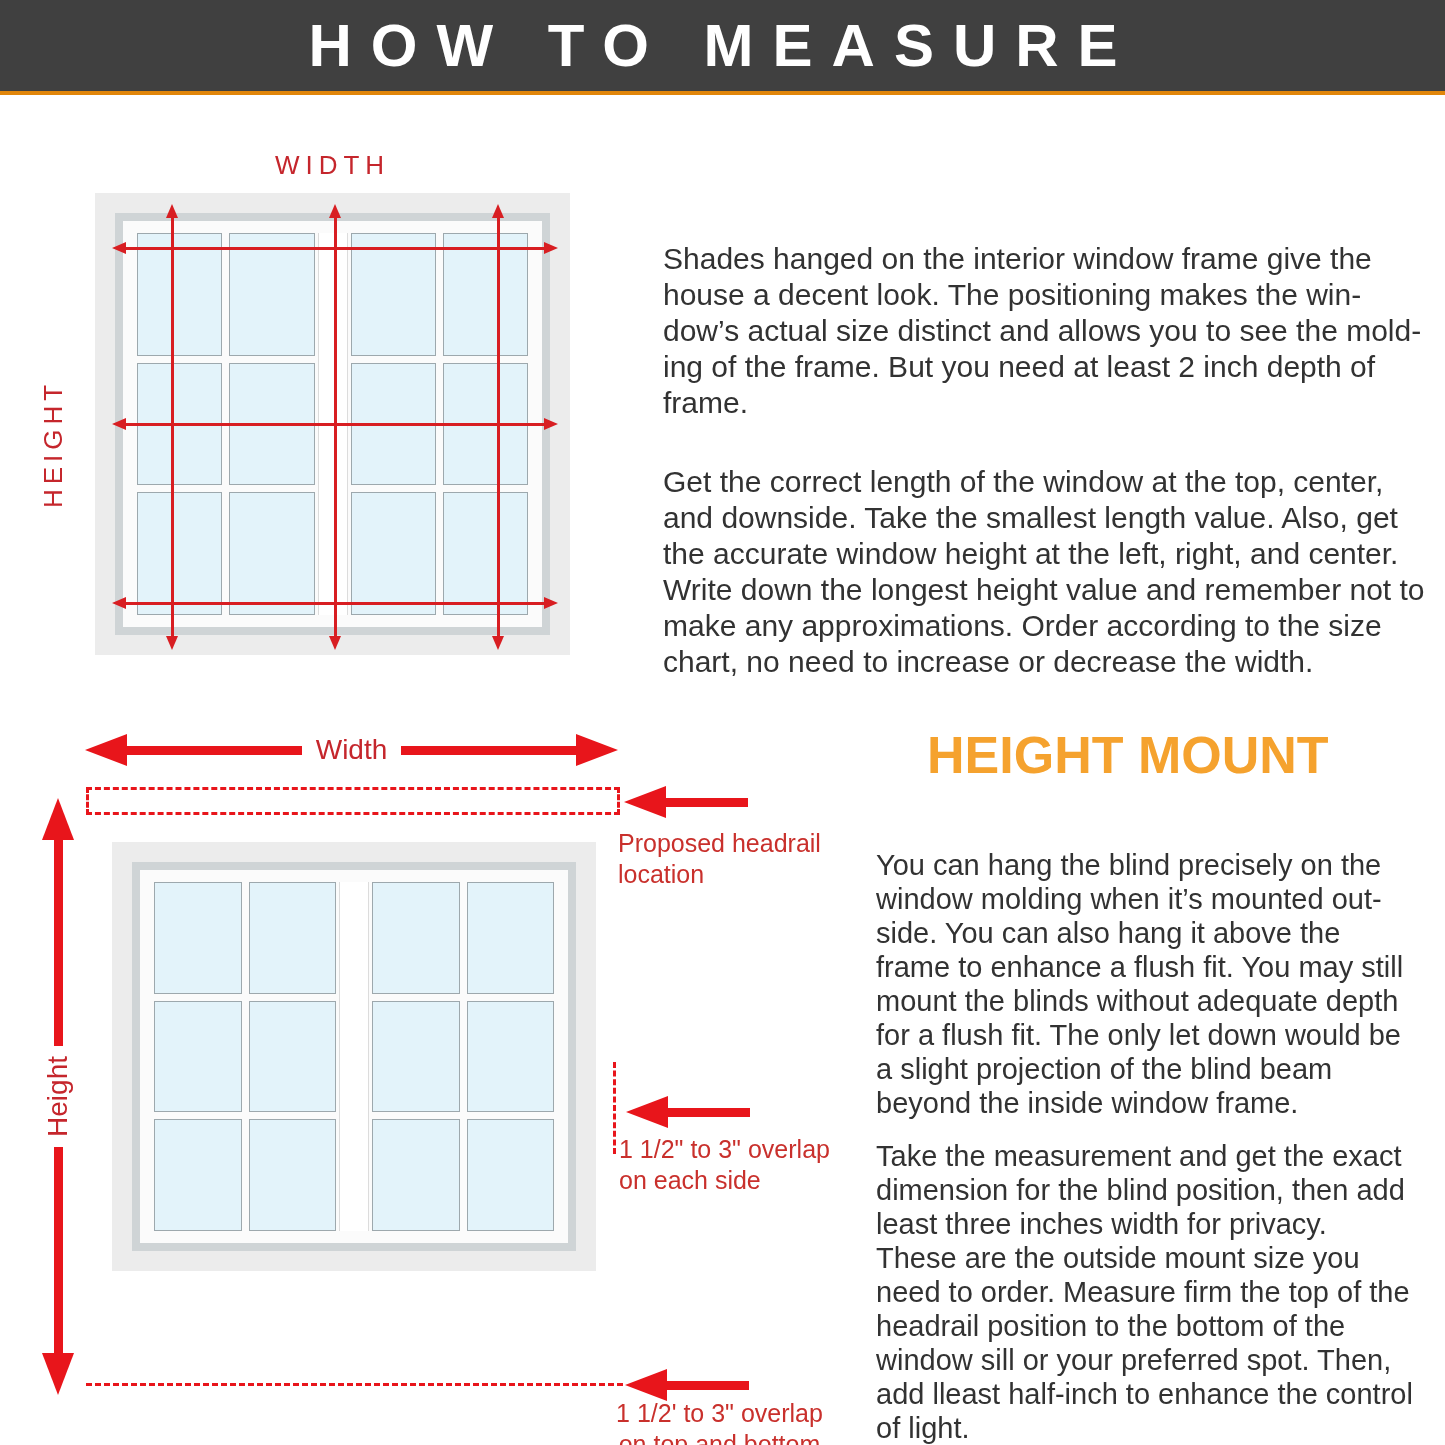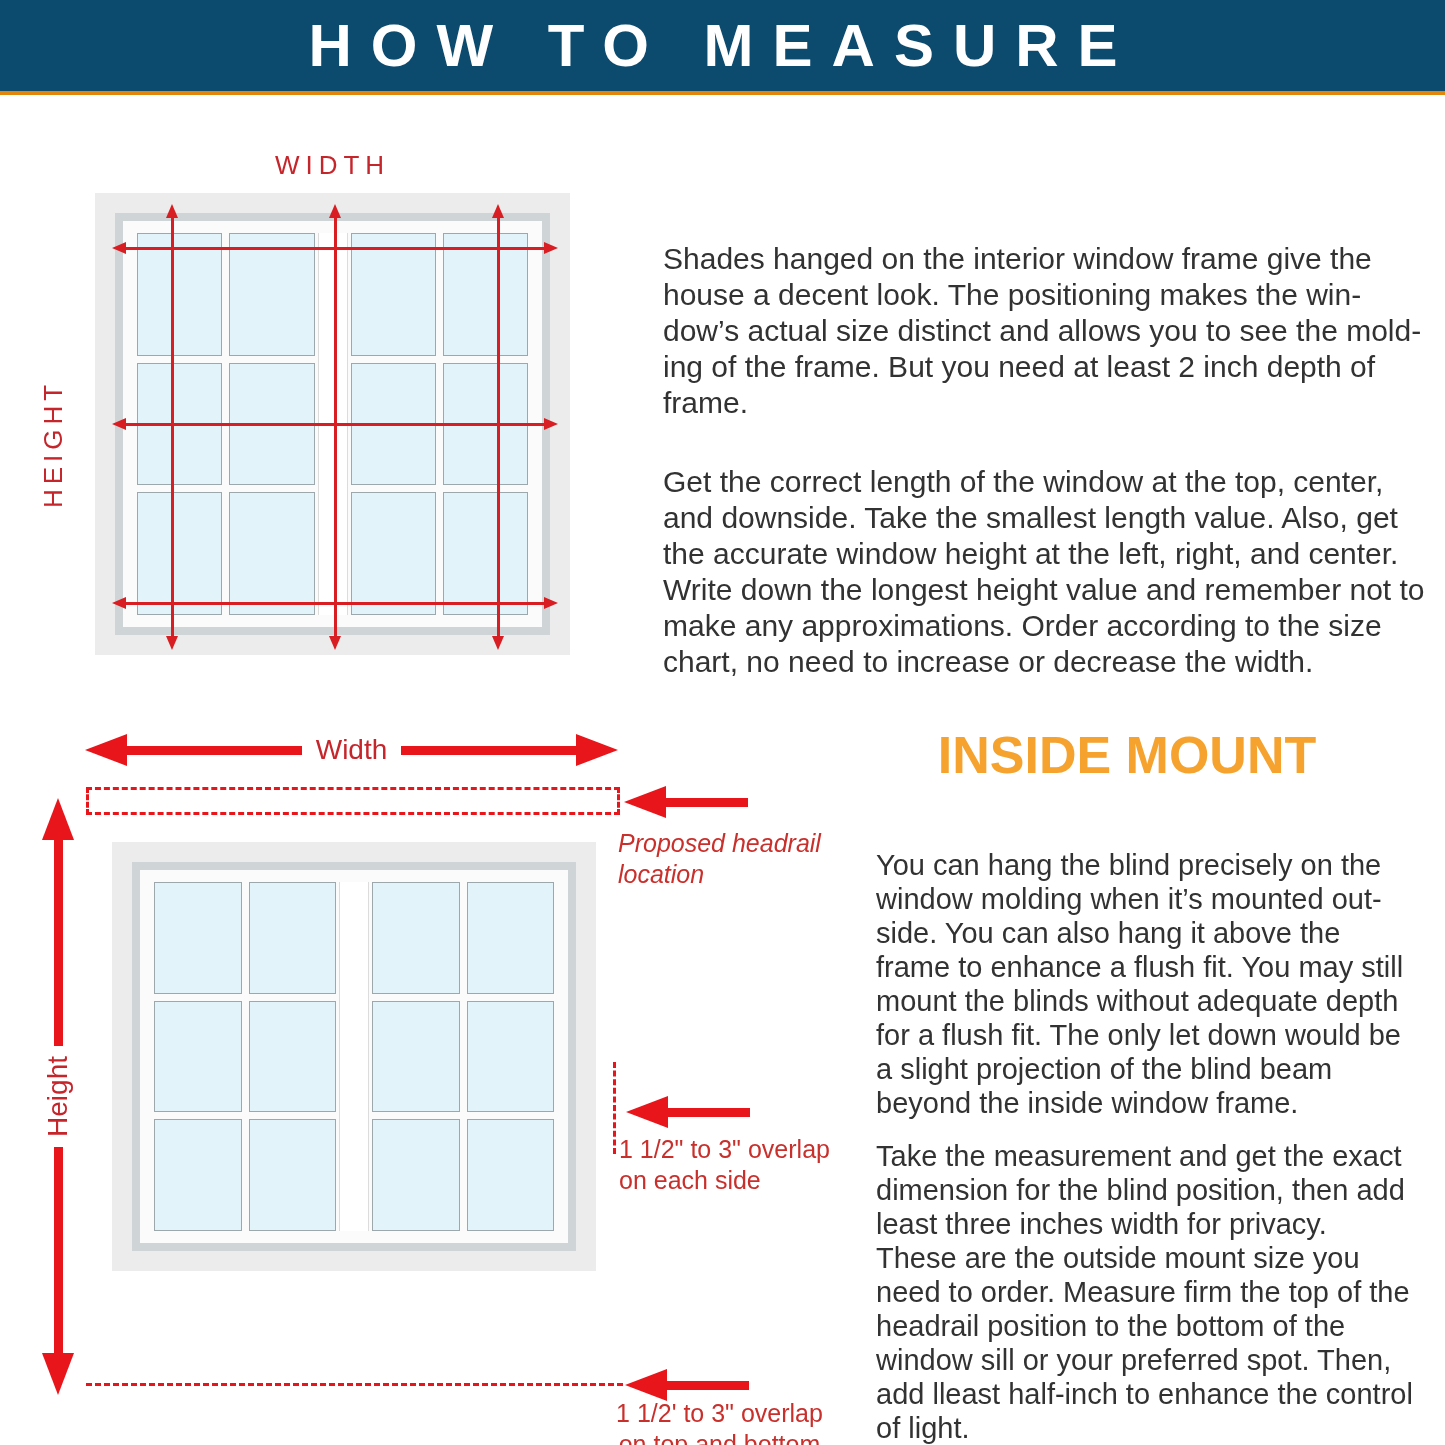--- a/index.html
+++ b/index.html
@@ -1,20 +1,20 @@
 <!DOCTYPE html>
 <html><head>
 <meta charset="utf-8">
 <style>
   html,body{margin:0;padding:0;background:#ffffff;}
   .page{position:relative;width:1445px;height:1445px;background:#ffffff;overflow:hidden;
         font-family:"Liberation Sans", sans-serif;}
 
   
-  .banner{position:absolute;left:0;top:0;width:1445px;height:91px;background:#0c4a6e;
+  .banner{position:absolute;left:0;top:0;width:1445px;height:91px;background:#404040;
           border-bottom:4px solid #E1860A;display:flex;align-items:center;justify-content:center;}
   .banner-title{color:#ffffff;font-size:60px;font-weight:bold;letter-spacing:19px;white-space:nowrap;}
 
   
   .window{position:absolute;background:#ECECEC;}
   .window-inner{position:absolute;inset:20px;background:#FBFBFB;border:8px solid #CFD4D6;}
   .sash{position:absolute;inset:12px 14px;display:flex;}
   .half{flex:1;display:grid;grid-template-columns:1fr 1fr;grid-template-rows:1fr 1fr 1fr;gap:7px;}
   .post{width:28px;background:#FFFFFF;border-left:1px solid #DCDCDC;border-right:1px solid #DCDCDC;margin:0 3px;}
   .pane{background:#E3F3FA;border:1.5px solid #9DA8AD;}
@@ -137,21 +137,21 @@
     <div class="tri-right"></div>
   </div>
 
   <div class="dash-rect" style="left:86px;top:787px;width:528px;height:22px;"></div>
 
   <div class="big-arrow-left" style="left:624px;top:786px;">
     <div class="tri-left"></div>
     <div class="stub"></div>
   </div>
 
-  <div class="red-note" style="left:618px;top:828px;font-style:italic;">Proposed headrail
+  <div class="red-note" style="left:618px;top:828px;">Proposed headrail
 location</div>
 
   <div class="big-v" style="left:38px;top:798px;height:597px;width:40px;">
     <div class="tri-up"></div>
     <div class="seg-v"></div>
     <div class="dim-label-v">Height</div>
     <div class="seg-v"></div>
     <div class="tri-down"></div>
   </div>
 
@@ -188,21 +188,21 @@
 on each side</div>
 
   <div class="dash-h" style="left:86px;top:1383px;width:537px;"></div>
   <div class="big-arrow-left" style="left:625px;top:1369px;">
     <div class="tri-left"></div>
     <div class="stub"></div>
   </div>
   <div class="red-note" style="left:612px;top:1398px;width:215px;text-align:center;">1 1/2' to 3" overlap
 on top and bottom</div>
 
-  <div class="section-heading" style="left:927px;top:725px;width:400px;">INSIDE MOUNT</div>
+  <div class="section-heading" style="left:927px;top:725px;width:400px;">HEIGHT MOUNT</div>
 
   <div class="body-text outside-text" style="left:876px;top:848px;width:600px;">You can hang the blind precisely on the
 window molding when it’s mounted out-
 side. You can also hang it above the
 frame to enhance a flush fit. You may still
 mount the blinds without adequate depth
 for a flush fit. The only let down would be
 a slight projection of the blind beam
 beyond the inside window frame.</div>
 

